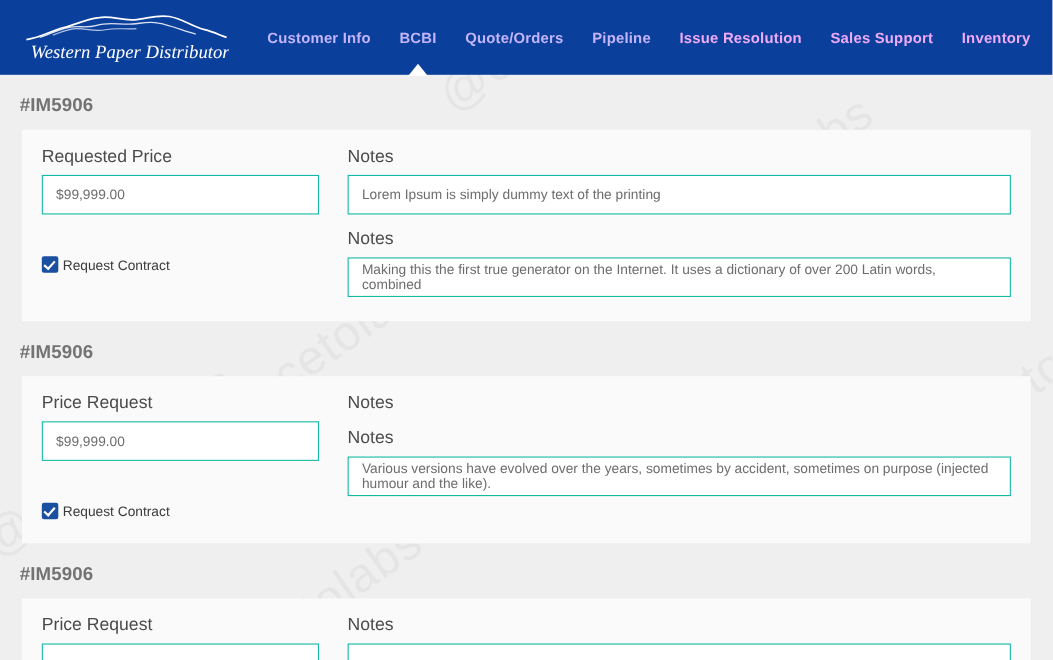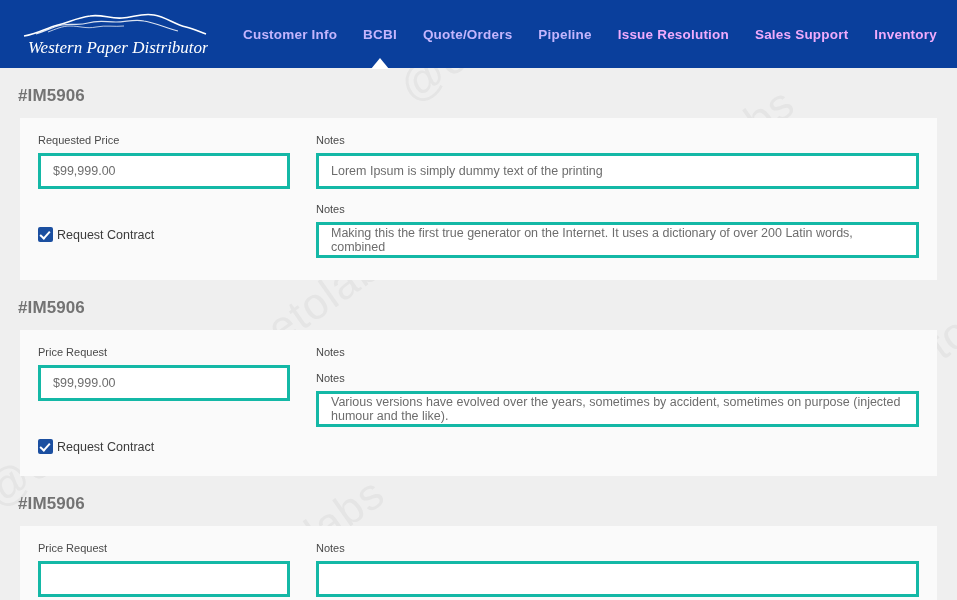--- a/index.html
+++ b/index.html
@@ -81,27 +81,27 @@
     background: #fafafa;
     margin: 0 20px 0 20px;
     padding: 16px 18px 22px 18px;
     display: flex;
     gap: 26px;
   }
   .col-left { width: 252px; flex: none; }
   .col-right { flex: 1; }
 
   .field-label {
-    font-size: 11px;
+    font-size: 16px;
     color: #4a4a4a;
     margin-bottom: 7px;
   }
   .input {
     background: #ffffff;
-    border: 3px solid #14b8a6;
+    border: 1px solid #14b8a6;
     height: 34px;
     display: flex;
     align-items: center;
     padding: 0 12px;
     font-size: 12.5px;
     color: #6d6d6d;
   }
   .input.tall { height: 36px; }
   .note-group { margin-bottom: 14px; }
   .note-group:last-child { margin-bottom: 0; }

